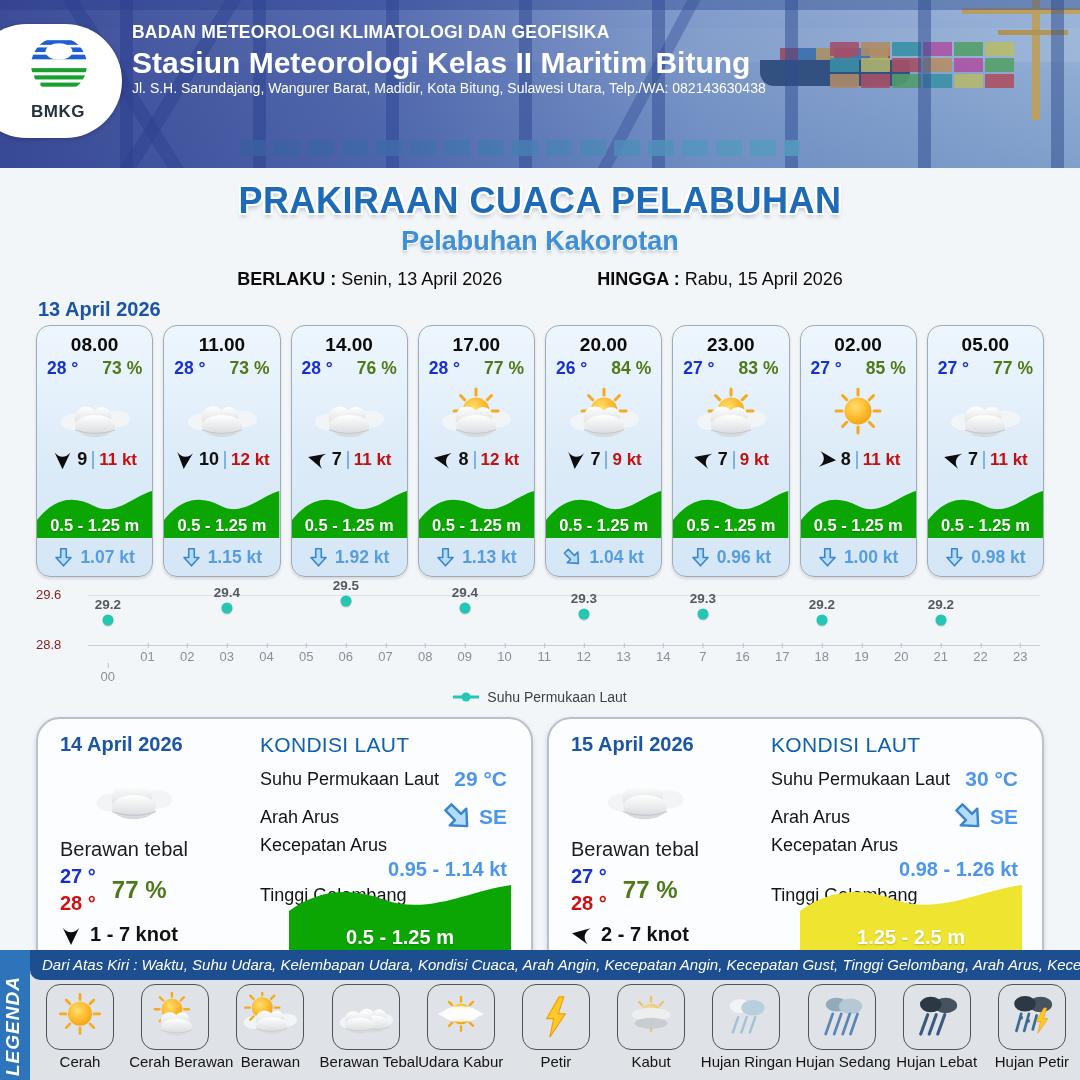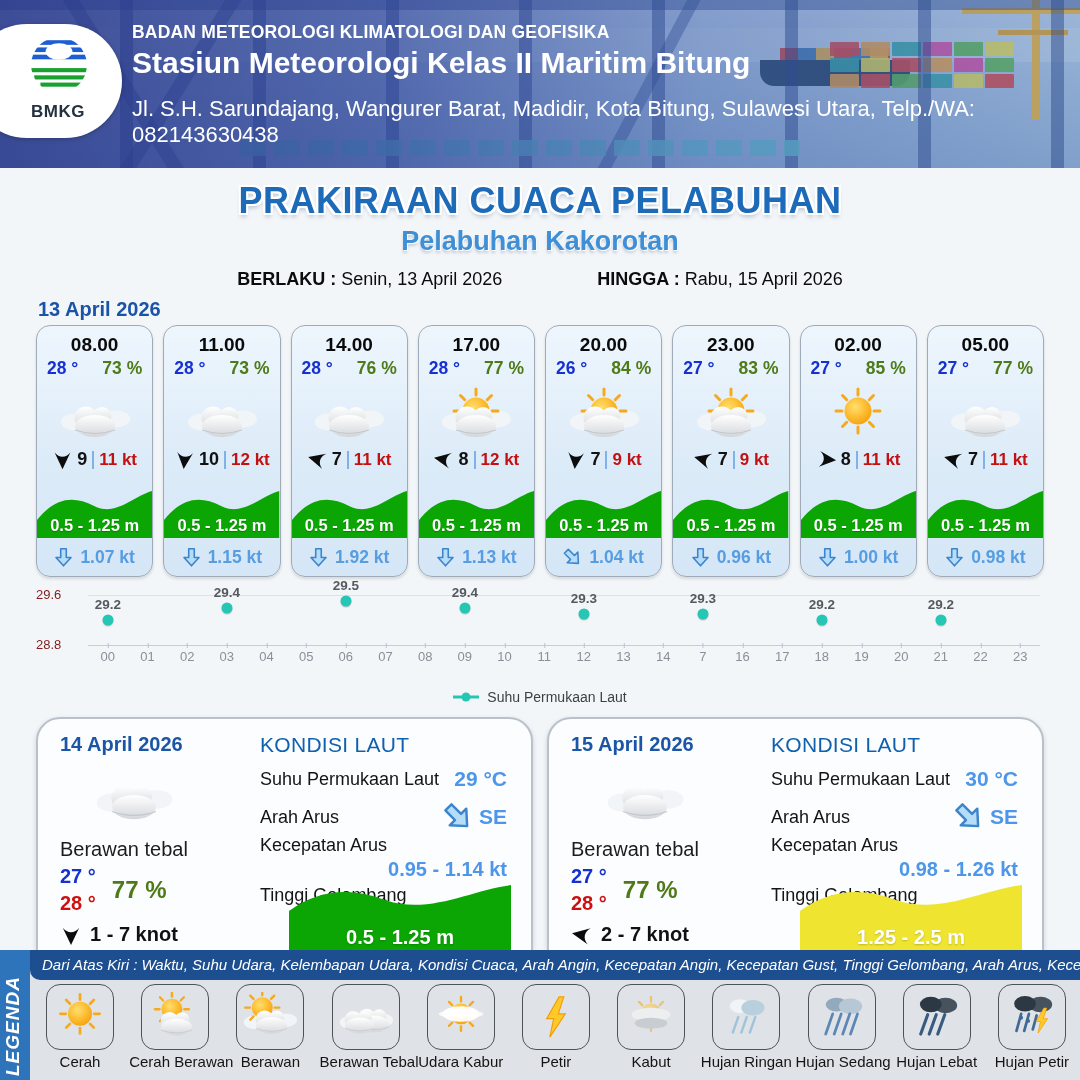--- a/index.html
+++ b/index.html
@@ -32,21 +32,21 @@
   .art-tint{position:absolute;inset:0;
     background:linear-gradient(90deg,rgba(44,58,140,.88) 0%,rgba(50,70,155,.72) 35%,rgba(70,95,175,.45) 65%,rgba(90,115,185,.28) 100%);}
   .logo-pill{position:absolute;left:-30px;top:24px;width:152px;height:114px;background:#fff;
     border-radius:62px;box-shadow:0 1px 4px rgba(0,0,0,.25);}
   .logo-pill svg{position:absolute;left:58px;top:10px;}
   .logo-text{position:absolute;left:52px;top:78px;width:72px;text-align:center;
     font-weight:bold;font-size:17px;color:#24323f;letter-spacing:.5px;}
   .hdr-text{position:absolute;left:132px;top:22px;color:#fff;}
   .hdr-agency{font-size:17.5px;font-weight:bold;letter-spacing:.2px;}
   .hdr-station{font-size:30px;font-weight:bold;margin-top:3px;}
-  .hdr-address{font-size:22px;margin-top:16px;}
+  .hdr-address{font-size:14px;margin-top:0;}
   .hdr-email{font-size:16.5px;margin-top:3px;}
 
   
   .main{width:1080px;height:782px;background:#f3f6f9;}
   .page-title{margin-top:0;padding-top:12px;text-align:center;font-size:36px;font-weight:800;
     color:#1d6ab8;letter-spacing:.5px;
     text-shadow:2px 2px 0 #fff,-2px 2px 0 #fff,2px -2px 0 #fff,-2px -2px 0 #fff,0 4px 4px rgba(110,130,155,.45);}
   .page-subtitle{text-align:center;font-size:27px;font-weight:bold;color:#3f8fd6;margin-top:4px;
     text-shadow:1px 1px 0 #fff,0 3px 3px rgba(110,130,155,.35);}
   .valid-row{display:flex;justify-content:center;gap:95px;margin-top:12px;font-size:18px;color:#0c0c0c;}
@@ -528,21 +528,21 @@
         </div>
     </div>
   </div>
 
   <div class="chart-wrap">
     <div class="sst-plot">
         <div class="gline" style="top: 8px;"></div>
         <div class="gline base" style="top: 58px;"></div>
         <div class="ylab" style="top: 0px;">29.6</div>
         <div class="ylab" style="top: 50px;">28.8</div>
-        <div class="xtick" style="left: 2.08333%;">00</div>
+        <div class="xtick" style="left: 2.08333%; margin-top: 20px;">00</div>
         <div class="xtick" style="left: 6.25%;">01</div>
         <div class="xtick" style="left: 10.4167%;">02</div>
         <div class="xtick" style="left: 14.5833%;">03</div>
         <div class="xtick" style="left: 18.75%;">04</div>
         <div class="xtick" style="left: 22.9167%;">05</div>
         <div class="xtick" style="left: 27.0833%;">06</div>
         <div class="xtick" style="left: 31.25%;">07</div>
         <div class="xtick" style="left: 35.4167%;">08</div>
         <div class="xtick" style="left: 39.5833%;">09</div>
         <div class="xtick" style="left: 43.75%;">10</div>

